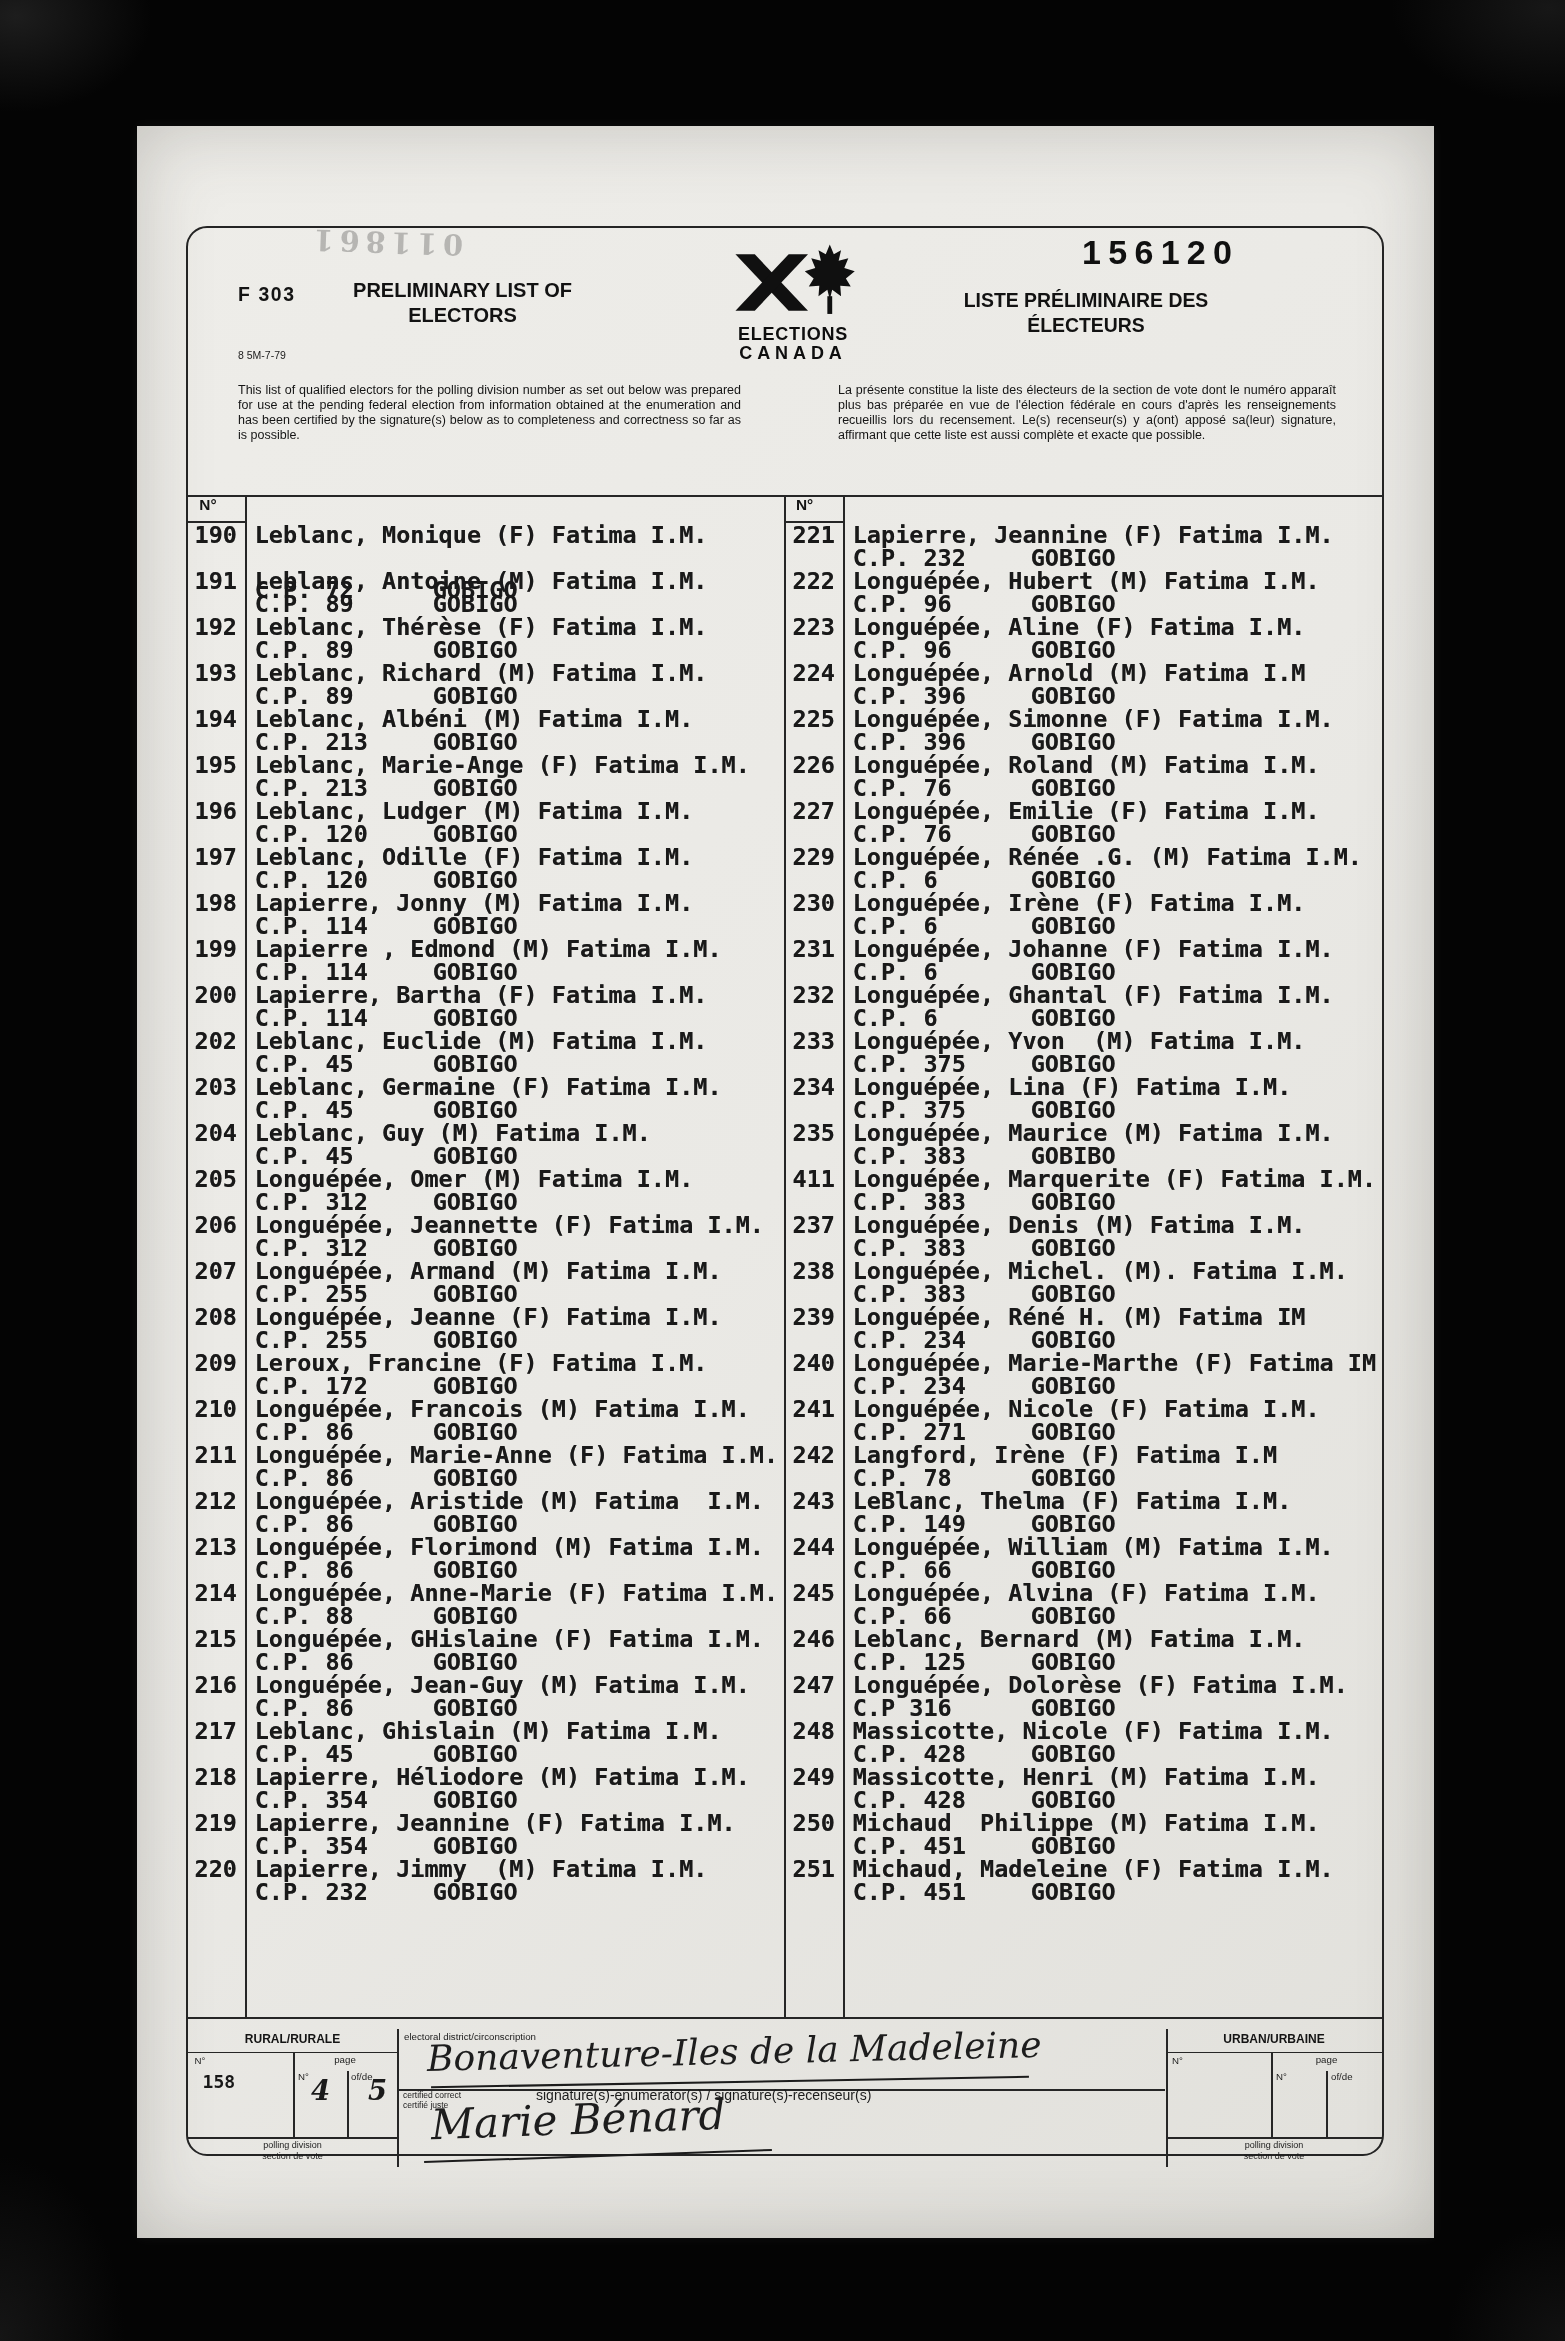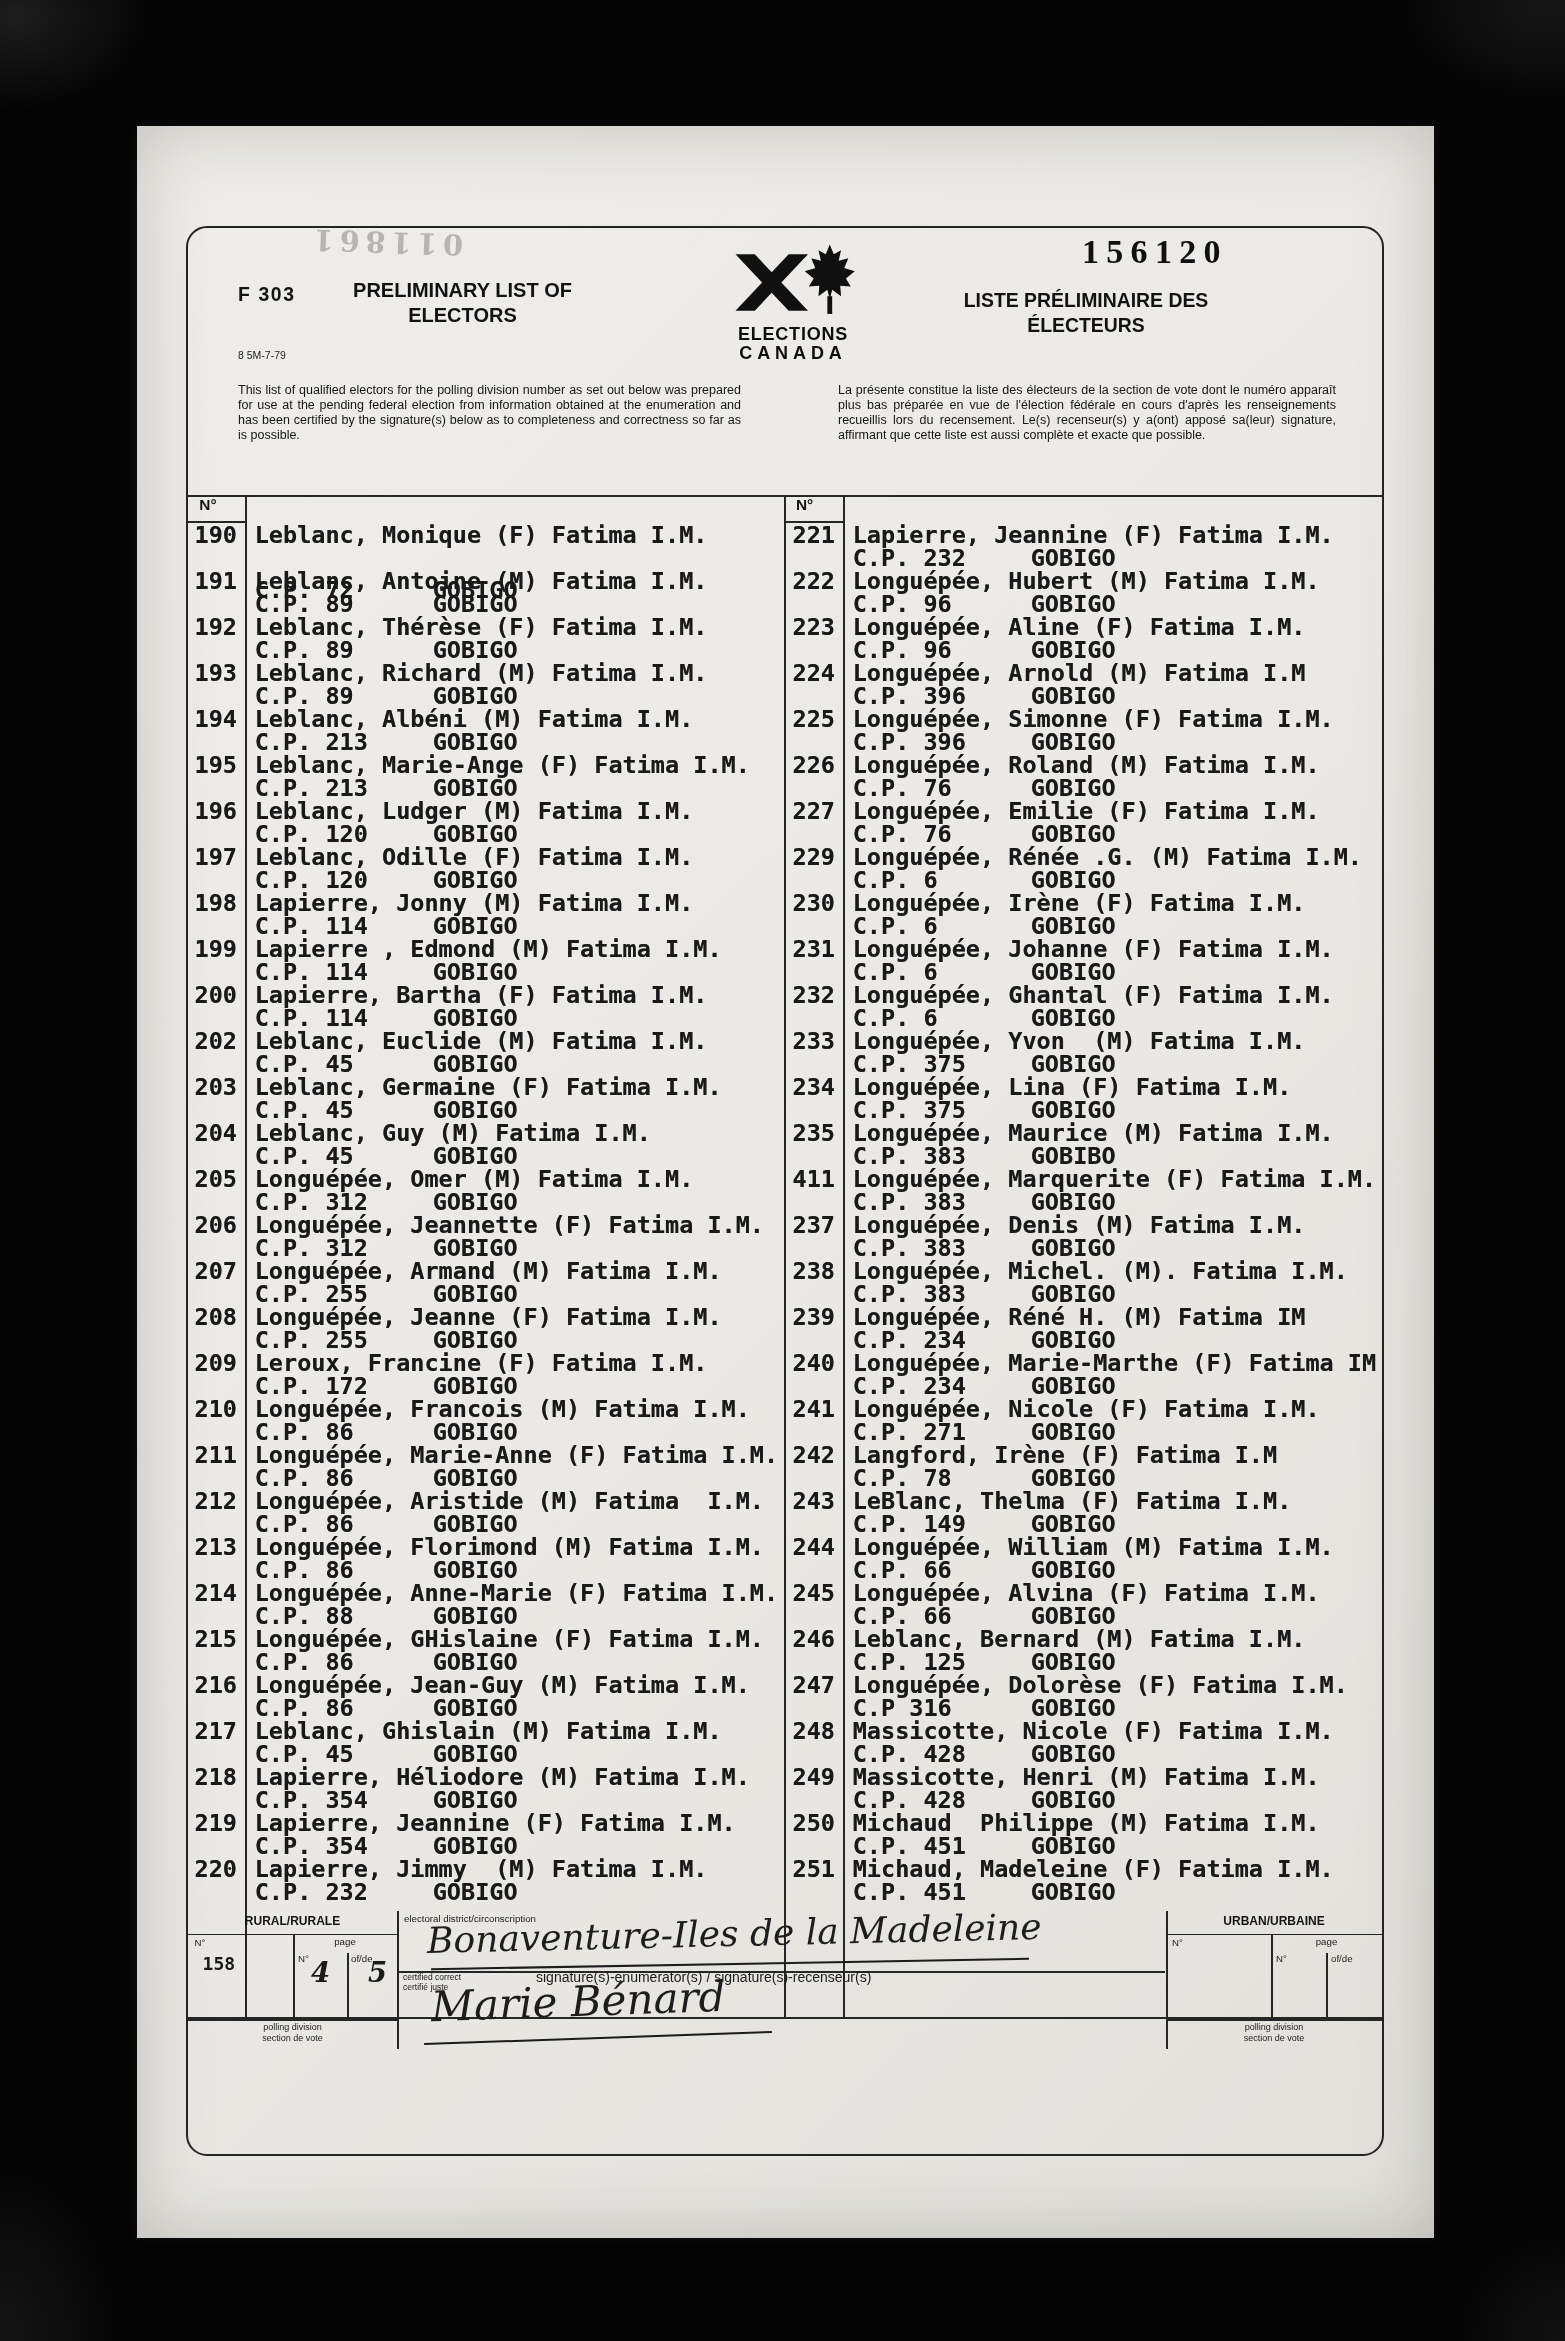--- a/index.html
+++ b/index.html
@@ -22,21 +22,21 @@
   .frame{
     position:absolute;left:49px;top:100px;width:1198px;height:1930px;
     border:2.4px solid #242424;border-radius:21px;
   }
   .abs{position:absolute}
   .hline,.vline{position:absolute;background:#262626}
   .hline{height:1.6px}
   .vline{width:1.6px}
 
   
-  .serial{left:894px;top:4.9px;font-family:Liberation Serif, serif;font-weight:700;
+  .serial{left:894px;top:4.9px;font-family:Liberation Sans, sans-serif;font-weight:700;
     font-size:34px;letter-spacing:7.3px;color:#101010}
   .faint-stamp{left:120px;top:-3.2px;font-family:"DejaVu Serif",serif;font-weight:700;
     font-size:29px;letter-spacing:5.7px;color:#3a3a3a;opacity:.3;transform:rotate(182deg)}
   .form-number{left:50px;top:55px;font-size:19.4px;font-weight:700;color:#141414;letter-spacing:1.6px}
   .title-en{left:121px;top:50px;width:307px;text-align:center;font-size:20px;
     font-weight:700;line-height:25px;color:#121212}
   .title-fr{left:728px;top:60px;width:340px;text-align:center;font-size:19.4px;
     font-weight:700;line-height:25px;color:#121212}
   .print-code{left:50px;top:121px;font-size:10.5px;color:#1b1b1b}
   .logo{left:508px;top:14.6px;width:194px;text-align:center;color:#0e0e0e}
@@ -54,21 +54,21 @@
   .col.left{left:0;width:596px}
   .col.right{left:598px;width:600px}
   .row{display:flex;height:46px}
   .no{width:57px;padding-left:6.5px;font-size:23.5px;line-height:22.6px}
   .lines{flex:1;padding-left:9.7px}
   .l1,.l2{font-size:23.5px;line-height:22.6px;white-space:pre}
   .addr{display:inline-block;min-width:178px}
   .place{display:inline-block}
 
   
-  .footer{position:absolute;left:0;top:1683px;width:1194px;height:106px}
+  .footer{position:absolute;left:0;top:1801px;width:1194px;height:106px}
   .flabel{font-size:9.7px;color:#1c1c1c}
   .tiny{font-size:8.5px;color:#1c1c1c;line-height:9.7px}
   .ftitle{font-size:12px;font-weight:700;color:#141414;text-align:center}
   .script{font-family:"DejaVu Serif",serif;font-style:italic;color:#1d1d1d;white-space:nowrap}
   .district-script{left:239px;top:1.6px;font-size:36px;transform:rotate(-1.3deg)}
   .signature-script{left:243px;top:66px;font-size:42px;transform:rotate(-2deg)}
   .ink-line{position:absolute;background:#1c1c1c;height:2px}
   .polling{text-align:center;font-size:9px;line-height:10.5px;color:#1c1c1c}
   .bignum{font-family:"DejaVu Sans Mono","Liberation Mono",monospace;font-weight:700;
     font-size:18px;color:#181818}

